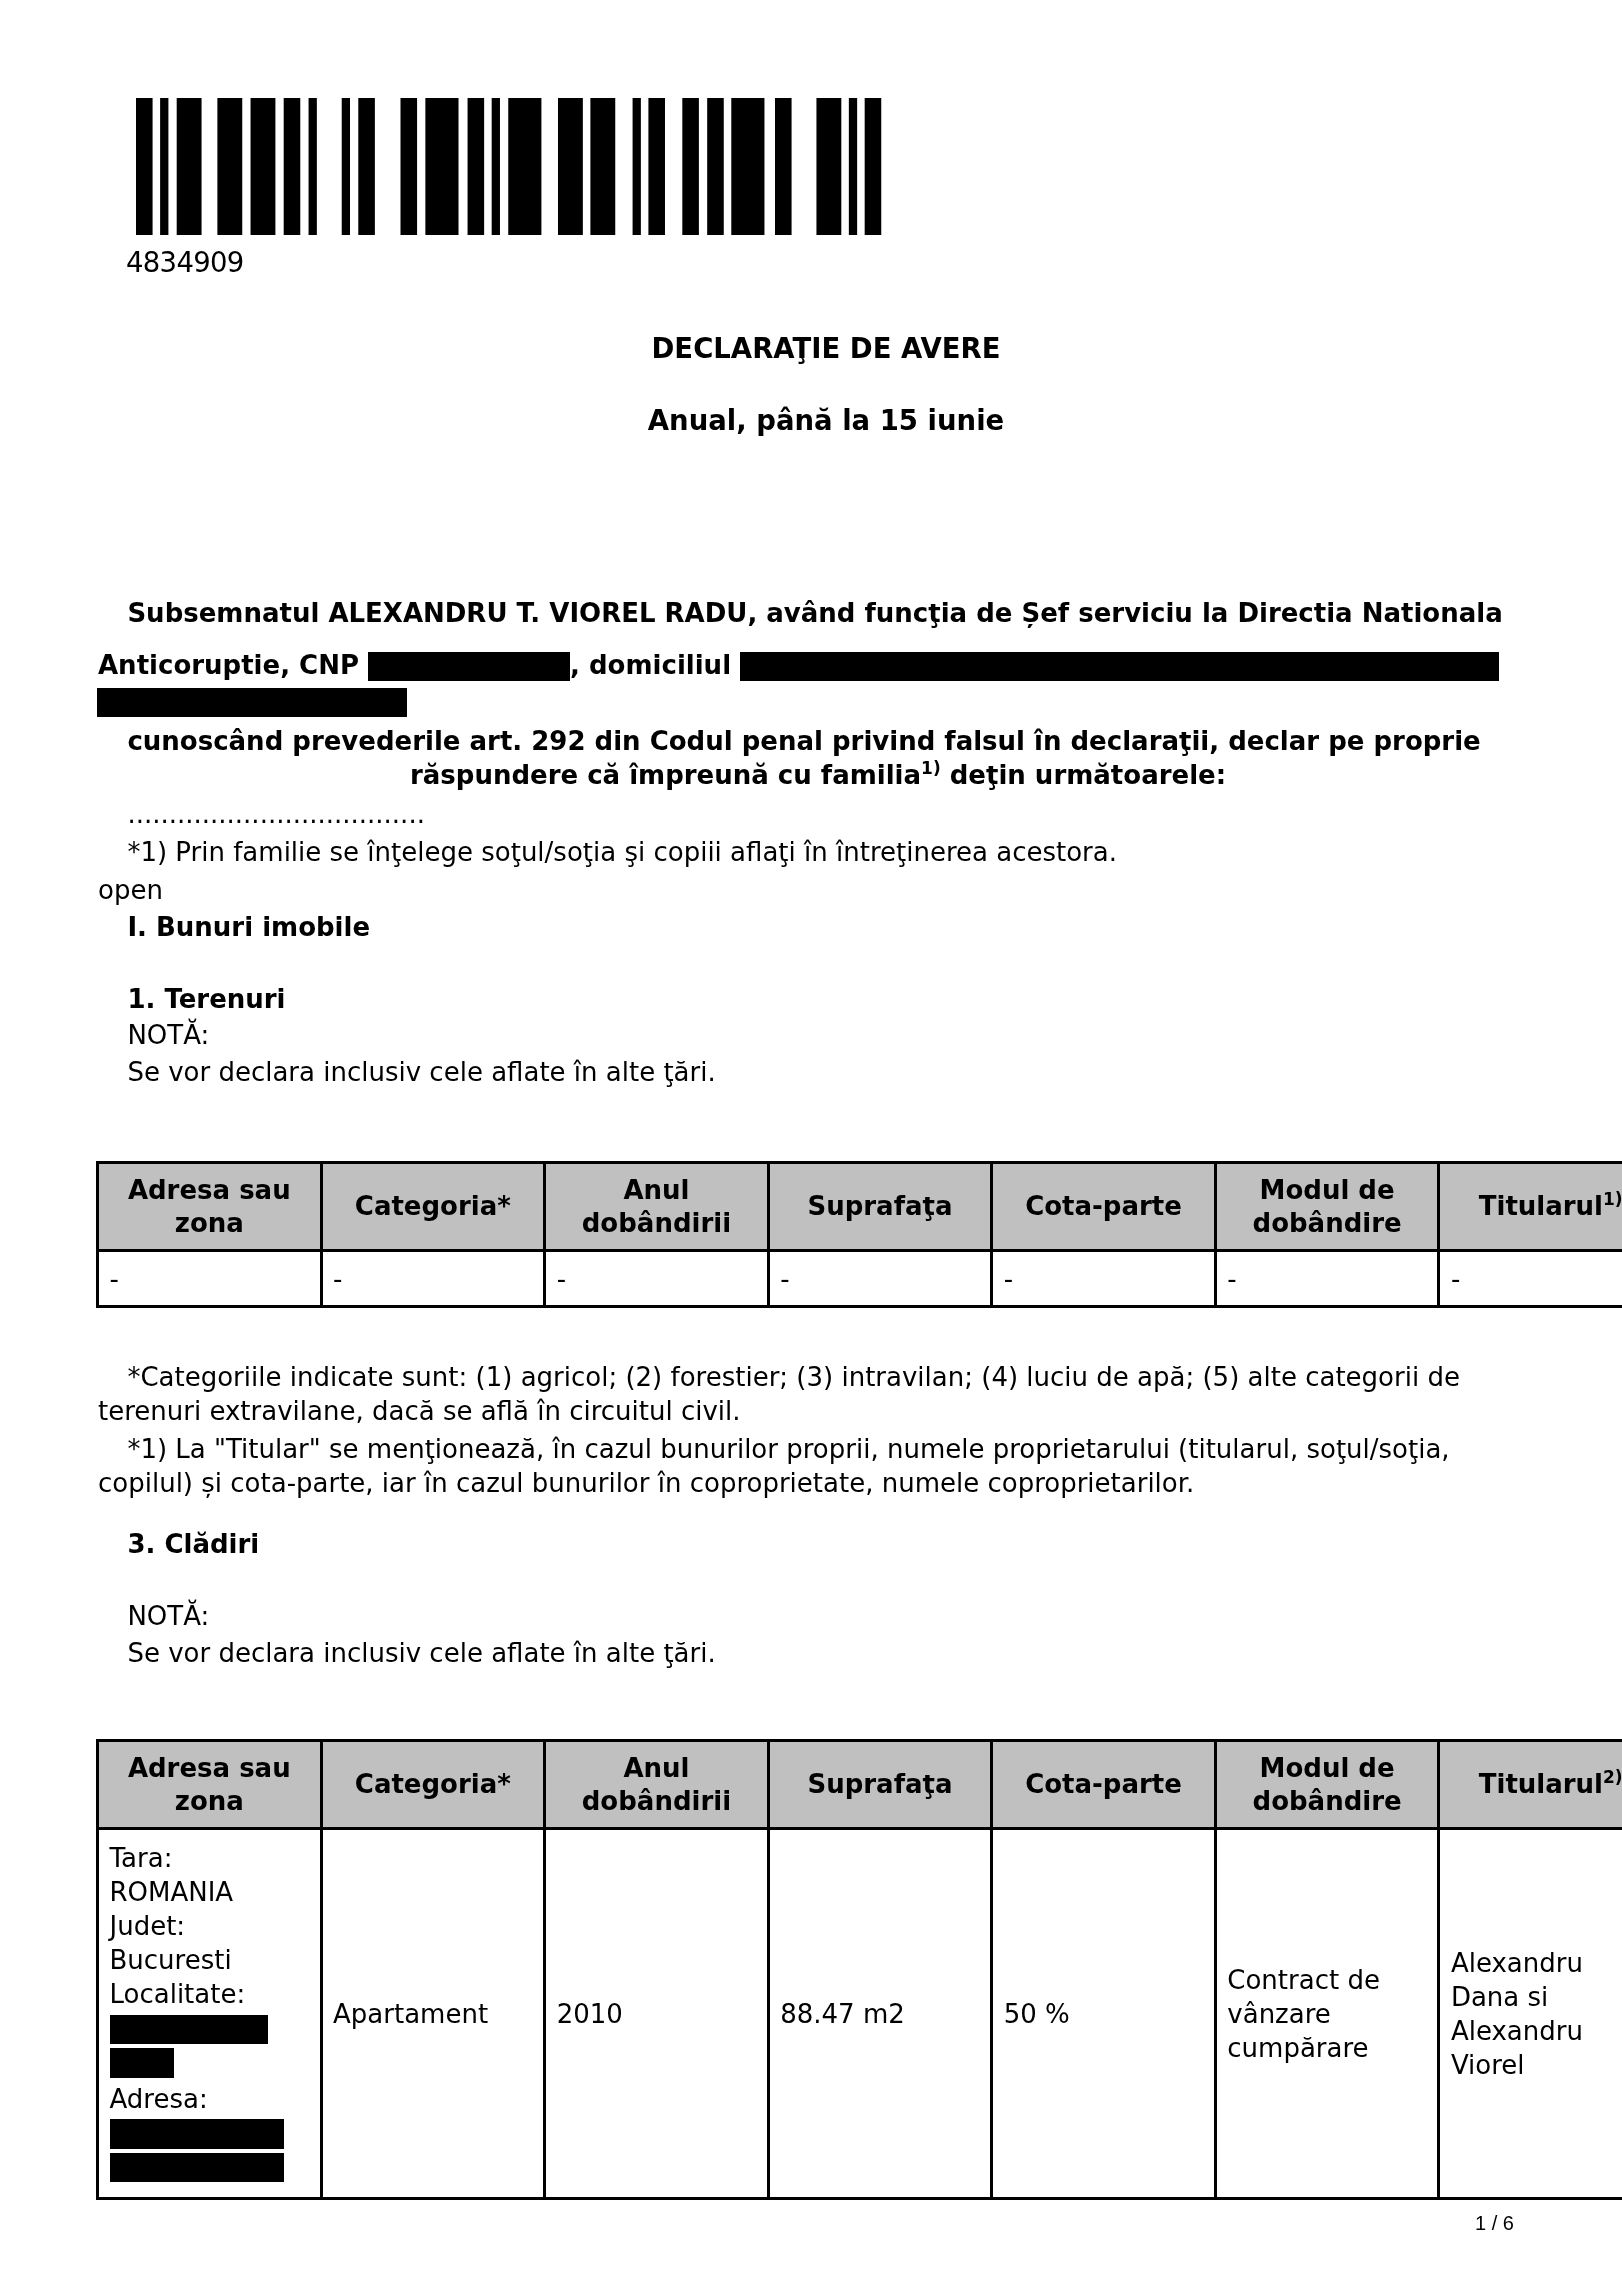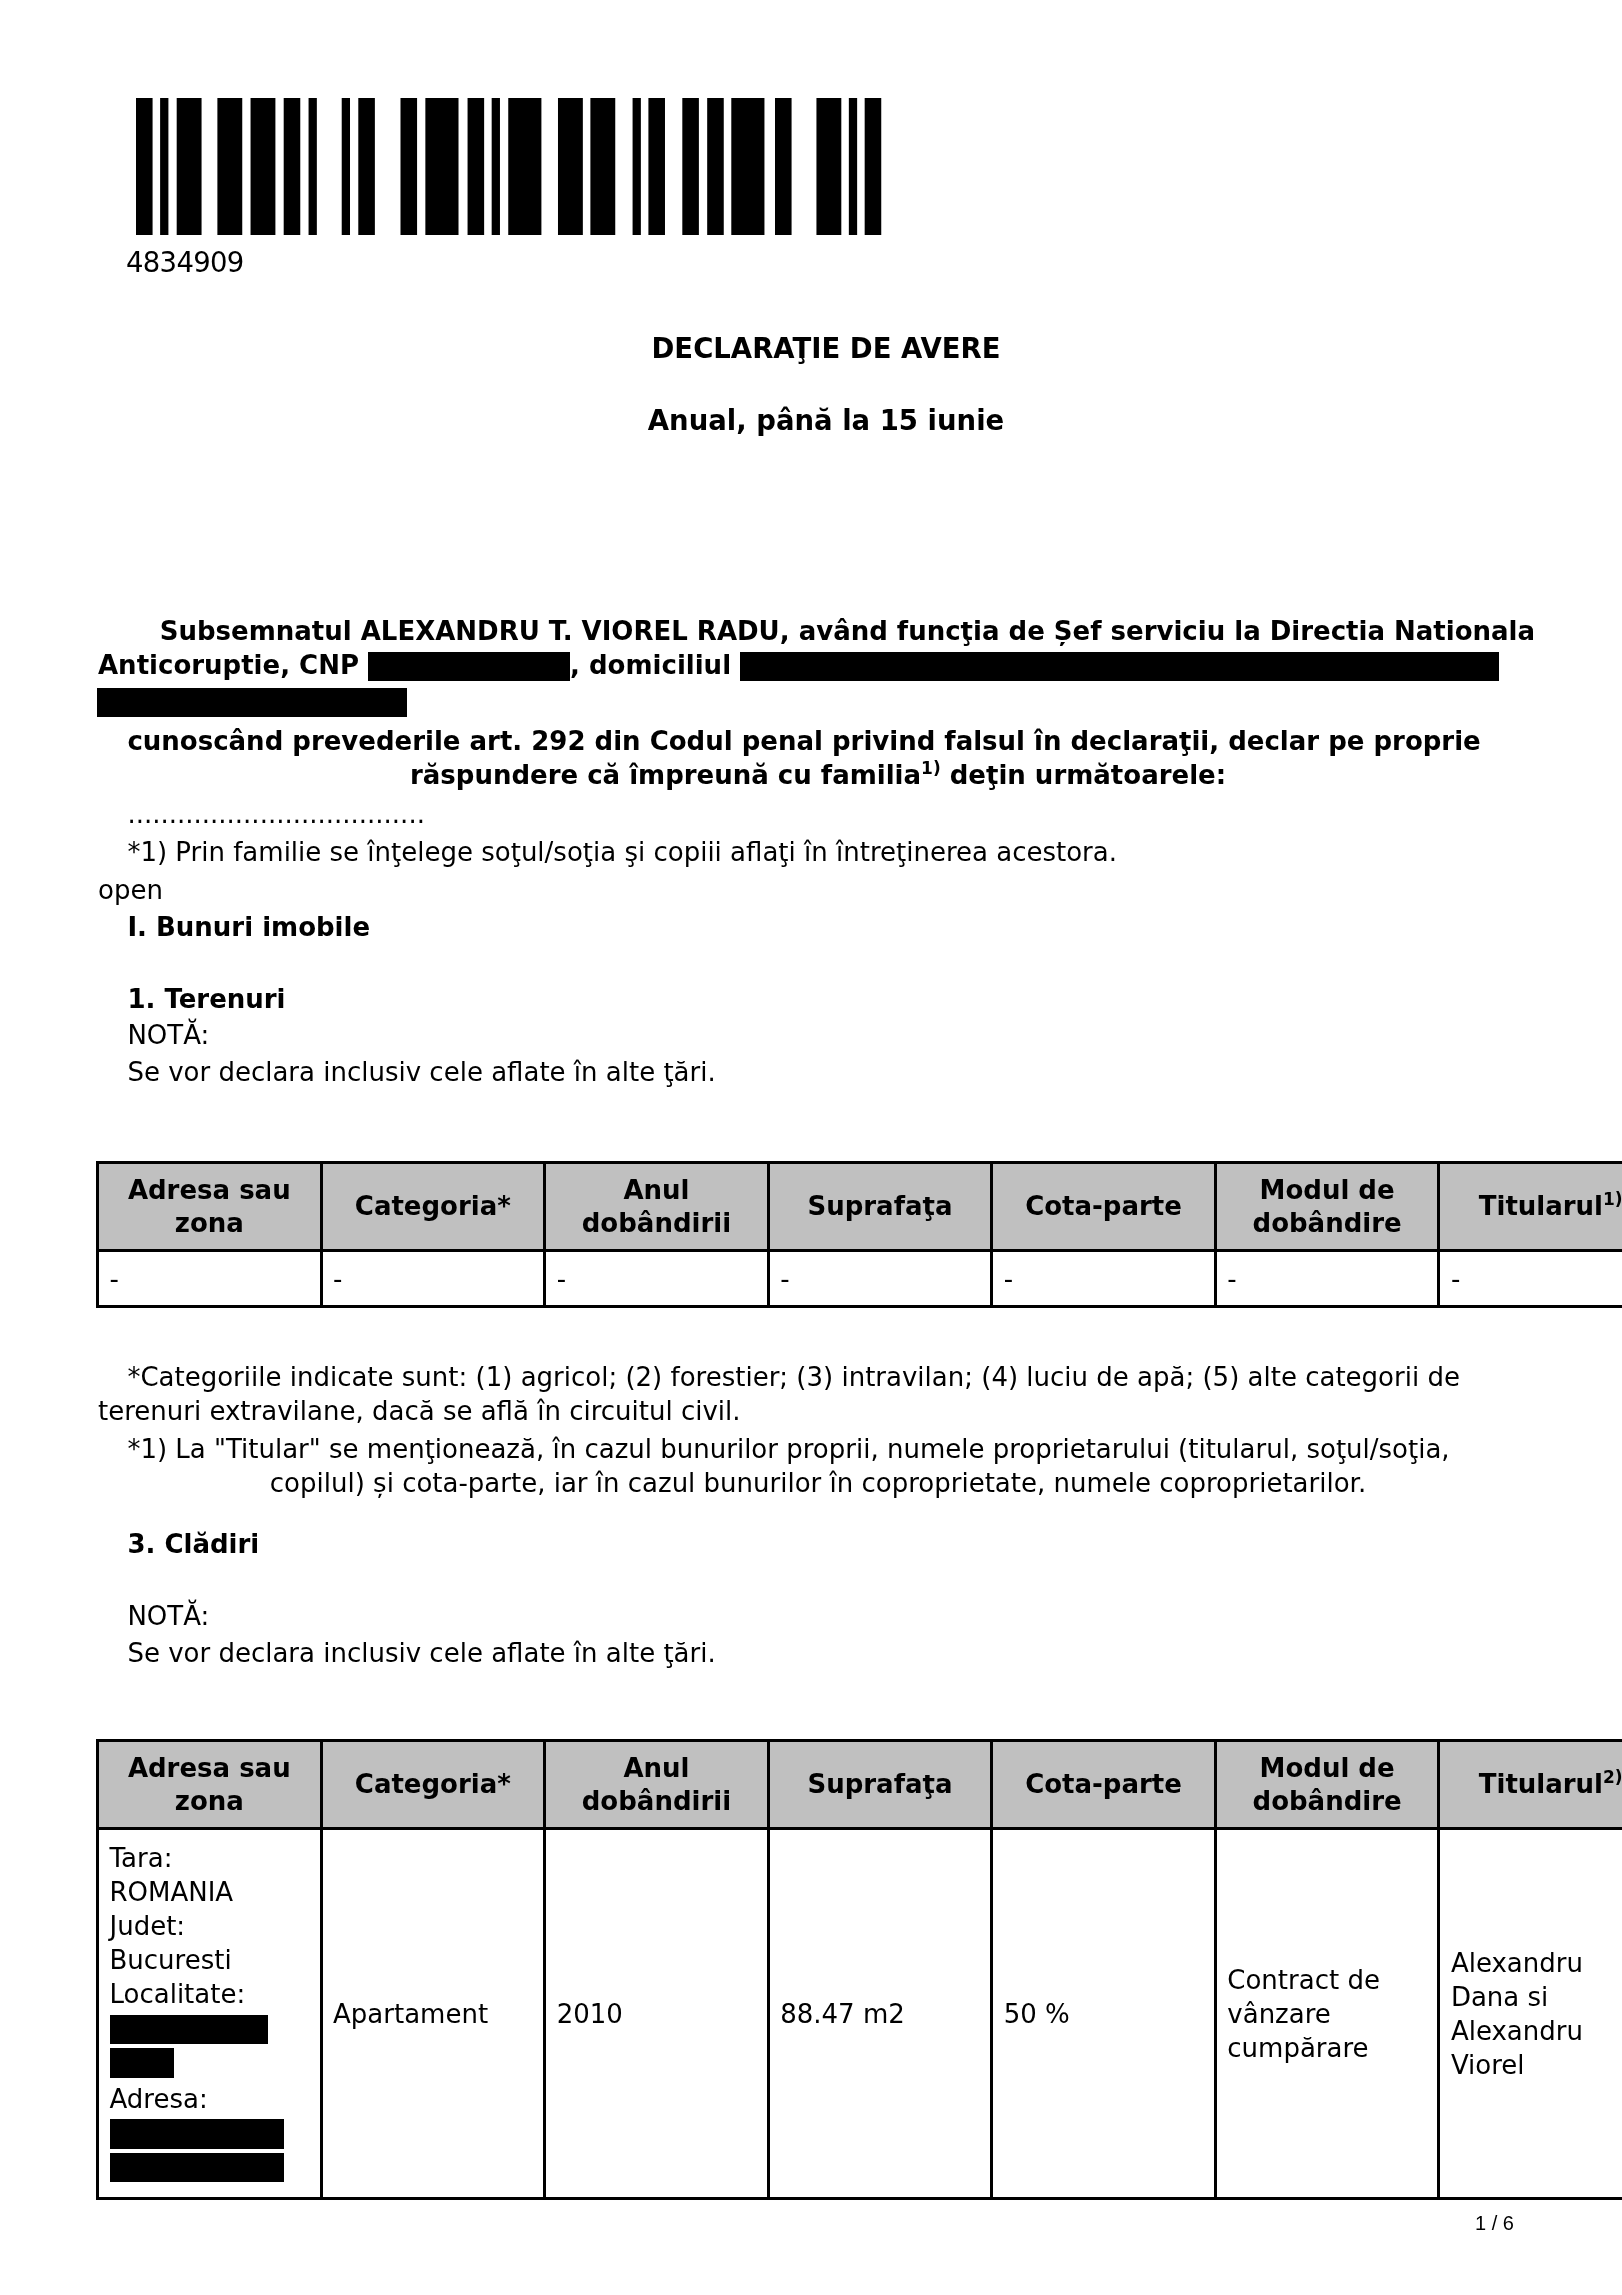--- a/index.html
+++ b/index.html
@@ -68,21 +68,21 @@
     <rect x="848" y="0" width="22" height="210" fill="#000"></rect>
     <rect x="903" y="0" width="33" height="210" fill="#000"></rect>
     <rect x="946" y="0" width="11" height="210" fill="#000"></rect>
     <rect x="967" y="0" width="22" height="210" fill="#000"></rect>
   </svg>
 <div id="barcode-number" class="abs">4834909</div>
 
 <div id="doc-title" class="abs txt bold">DECLARAŢIE DE AVERE</div>
 <div id="doc-subtitle" class="abs txt bold">Anual, până la 15 iunie</div>
 
-<div class="abs txt bold para indent" style="top:614px;text-align:center;">Subsemnatul ALEXANDRU T. VIOREL RADU, având funcţia de Șef serviciu la Directia Nationala</div>
+<div class="abs txt bold para indent" style="top:596px;">Subsemnatul ALEXANDRU T. VIOREL RADU, având funcţia de Șef serviciu la Directia Nationala</div>
 <div class="abs txt bold para" style="top:648px;">
   <span>Anticoruptie, CNP</span>
   <span class="redact" style="width:202px;height:29.4px;"></span><span>, domiciliul</span>
   <span class="redact" style="width:759px;height:29.4px;"></span>
 </div>
 <div class="abs" style="left:97px;top:688px;width:310px;height:29.4px;background:#000;"></div>
 
 <div class="abs txt bold para indent" style="top:724px;">cunoscând prevederile art. 292 din Codul penal privind falsul în declaraţii, declar pe proprie</div>
 <div class="abs txt bold para" style="top:758px;text-align:center;"><span>răspundere că împreună cu familia</span><sup>1)</sup><span> deţin următoarele:</span></div>
 <div class="abs txt para indent" style="top:797px;">....................................</div>
@@ -115,21 +115,21 @@
       <td>-</td>
       <td>-</td>
       <td>-</td>
     </tr>
   </tbody>
 </table>
 
 <div class="abs txt para indent" style="top:1360px;">*Categoriile indicate sunt: (1) agricol; (2) forestier; (3) intravilan; (4) luciu de apă; (5) alte categorii de</div>
 <div class="abs txt para" style="top:1394px;">terenuri extravilane, dacă se află în circuitul civil.</div>
 <div class="abs txt para indent" style="top:1432px;">*1) La "Titular" se menţionează, în cazul bunurilor proprii, numele proprietarului (titularul, soţul/soţia,</div>
-<div class="abs txt para" style="top:1466px;text-align:center;">copilul) și cota-parte, iar în cazul bunurilor în coproprietate, numele coproprietarilor.</div>
+<div class="abs txt para" style="top:1466px;">copilul) și cota-parte, iar în cazul bunurilor în coproprietate, numele coproprietarilor.</div>
 
 <div class="abs txt bold para indent" style="top:1527px;">3. Clădiri</div>
 <div class="abs txt para indent" style="top:1599px;">NOTĂ:</div>
 <div class="abs txt para indent" style="top:1636px;">Se vor declara inclusiv cele aflate în alte ţări.</div>
 
 <table id="table-cladiri" class="decl">
   <thead>
     <tr>
       <th>Adresa sau zona</th>
       <th>Categoria*</th>

